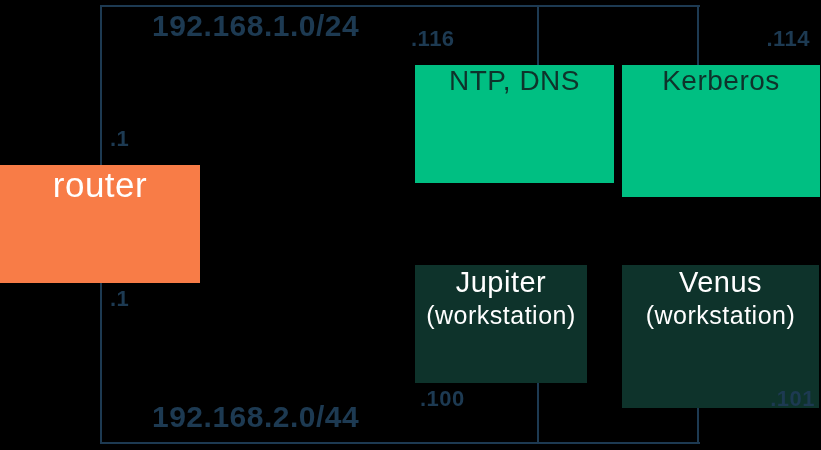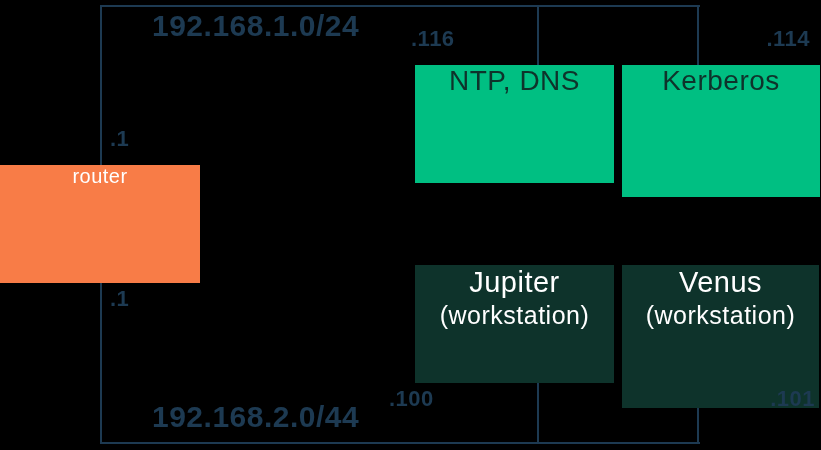--- a/index.html
+++ b/index.html
@@ -19,21 +19,21 @@
     background:var(--background);
     font-family:"Liberation Sans","DejaVu Sans",sans-serif;
     overflow:hidden;
   }
   .line{position:absolute;background:var(--line);z-index:1;}
   .box{
     position:absolute;z-index:2;
     display:flex;flex-direction:column;align-items:center;justify-content:flex-start;
     text-align:center;
   }
-  .box.router{background:var(--router-bg);color:var(--light-text);font-size:20px;font-weight:500;letter-spacing:.5px;}
+  .box.router{background:var(--router-bg);color:var(--light-text);font-size:35px;font-weight:500;letter-spacing:.5px;}
   .box.server{background:var(--server-bg);color:var(--server-text);font-size:28px;font-weight:500;letter-spacing:.5px;}
   .box.workstation{background:var(--workstation-bg);color:var(--light-text);line-height:1.22;}
   .ws-name{font-size:29px;font-weight:500;letter-spacing:.5px;}
   .ws-type{font-size:25px;font-weight:400;letter-spacing:.5px;}
   .lbl{
     position:absolute;z-index:3;
     color:var(--label-text);font-weight:600;letter-spacing:.5px;
     white-space:nowrap;line-height:1;
   }
   .lbl.cidr{font-size:30px;margin-left:44px;}
@@ -53,36 +53,36 @@
   <div class="line" style="left:697px;top:381px;width:2px;height:63px;"></div>
 
   <div class="lbl cidr" style="left:108px;top:11px;">192.168.1.0/24</div>
   <div class="lbl cidr" style="left:108px;top:402px;">192.168.2.0/44</div>
 
   <div class="lbl ip" style="left:110px;top:128px;">.1</div>
   <div class="lbl ip" style="left:110px;top:288px;">.1</div>
 
   <div class="lbl ip" style="left:411px;top:28px;">.116</div>
   <div class="lbl ip" style="right:11px;top:28px;">.114</div>
-  <div class="lbl ip" style="left:389px;top:388px;">.100</div>
+  <div class="lbl ip" style="left:420px;top:388px;">.100</div>
   <div class="lbl ip" style="right:6px;top:388px;">.101</div>
 
   <div class="box router" style="left:0;top:165px;width:200px;height:118px;">
     <span>router</span>
   </div>
 
   <div class="box server" style="left:415px;top:65px;width:199px;height:118px;">
     <span>NTP, DNS</span>
   </div>
 
   <div class="box server" style="left:622px;top:65px;width:198px;height:132px;">
     <span>Kerberos</span>
   </div>
 
-  <div class="box workstation" style="left:415px;top:265px;width:199px;height:118px;">
+  <div class="box workstation" style="left:415px;top:265px;width:172px;height:118px;">
     <span class="ws-name">Jupiter</span>
     <span class="ws-type">(workstation)</span>
   </div>
 
   <div class="box workstation" style="left:622px;top:265px;width:197px;height:143px;">
     <span class="ws-name">Venus</span>
     <span class="ws-type">(workstation)</span>
   </div>
 
 </div>

